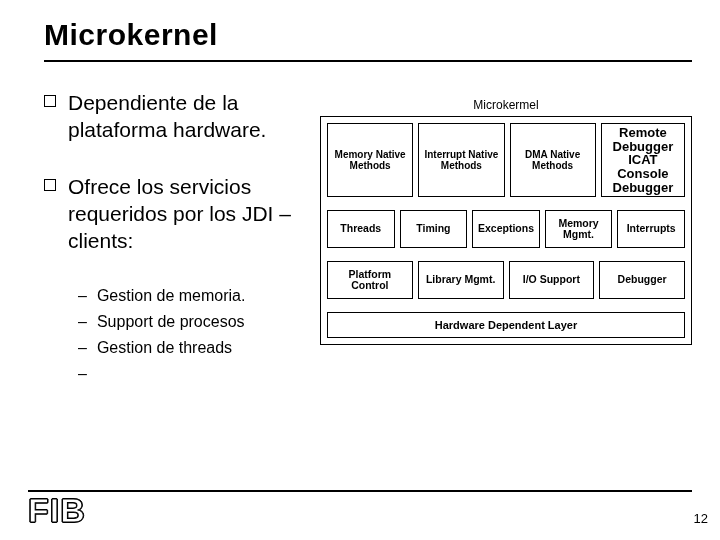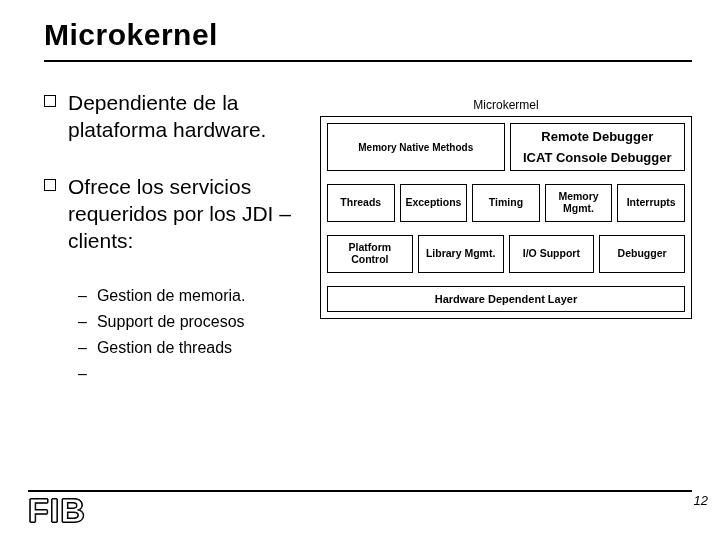--- a/index.html
+++ b/index.html
@@ -132,23 +132,22 @@
     font-weight: 900;
     font-family: "Arial Black", Arial, sans-serif;
     letter-spacing: 1px;
     -webkit-text-stroke: 1px #000;
     color: #fff;
     text-shadow: 1px 0 #000, -1px 0 #000, 0 1px #000, 0 -1px #000;
   }
   .pagenum {
     position: absolute;
     right: 12px;
-    bottom: 32px;
+    bottom: 14px;
     font-size: 13px;
-    font-style: italic;
   }
 </style>
 </head>
 <body>
 
 <div class="slide">
   <div class="title">Microkernel</div>
   <hr class="title-rule">
 
   <div class="content">
@@ -178,29 +177,31 @@
           <span class="dash">–</span>
         </div>
       </div>
     </div>
 
     <div class="right">
       <div class="diagram-title">Microkermel</div>
       <div class="diagram">
         <div class="drow">
           <div class="dcell tall">Memory Native Methods</div>
+          <div class="dcell tall">Interrupt Native Methods</div>
+          <div class="dcell tall">DMA Native Methods</div>
           <div class="dstack">
             <div>Remote Debugger</div>
             <div>ICAT Console Debugger</div>
           </div>
         </div>
         <div class="drow">
           <div class="dcell">Threads</div>
+          <div class="dcell">Timing</div>
           <div class="dcell">Exceptions</div>
-          <div class="dcell">Timing</div>
           <div class="dcell">Memory Mgmt.</div>
           <div class="dcell">Interrupts</div>
         </div>
         <div class="drow">
           <div class="dcell">Platform Control</div>
           <div class="dcell">Library Mgmt.</div>
           <div class="dcell">I/O Support</div>
           <div class="dcell">Debugger</div>
         </div>
         <div class="hdlayer">Hardware Dependent Layer</div>

